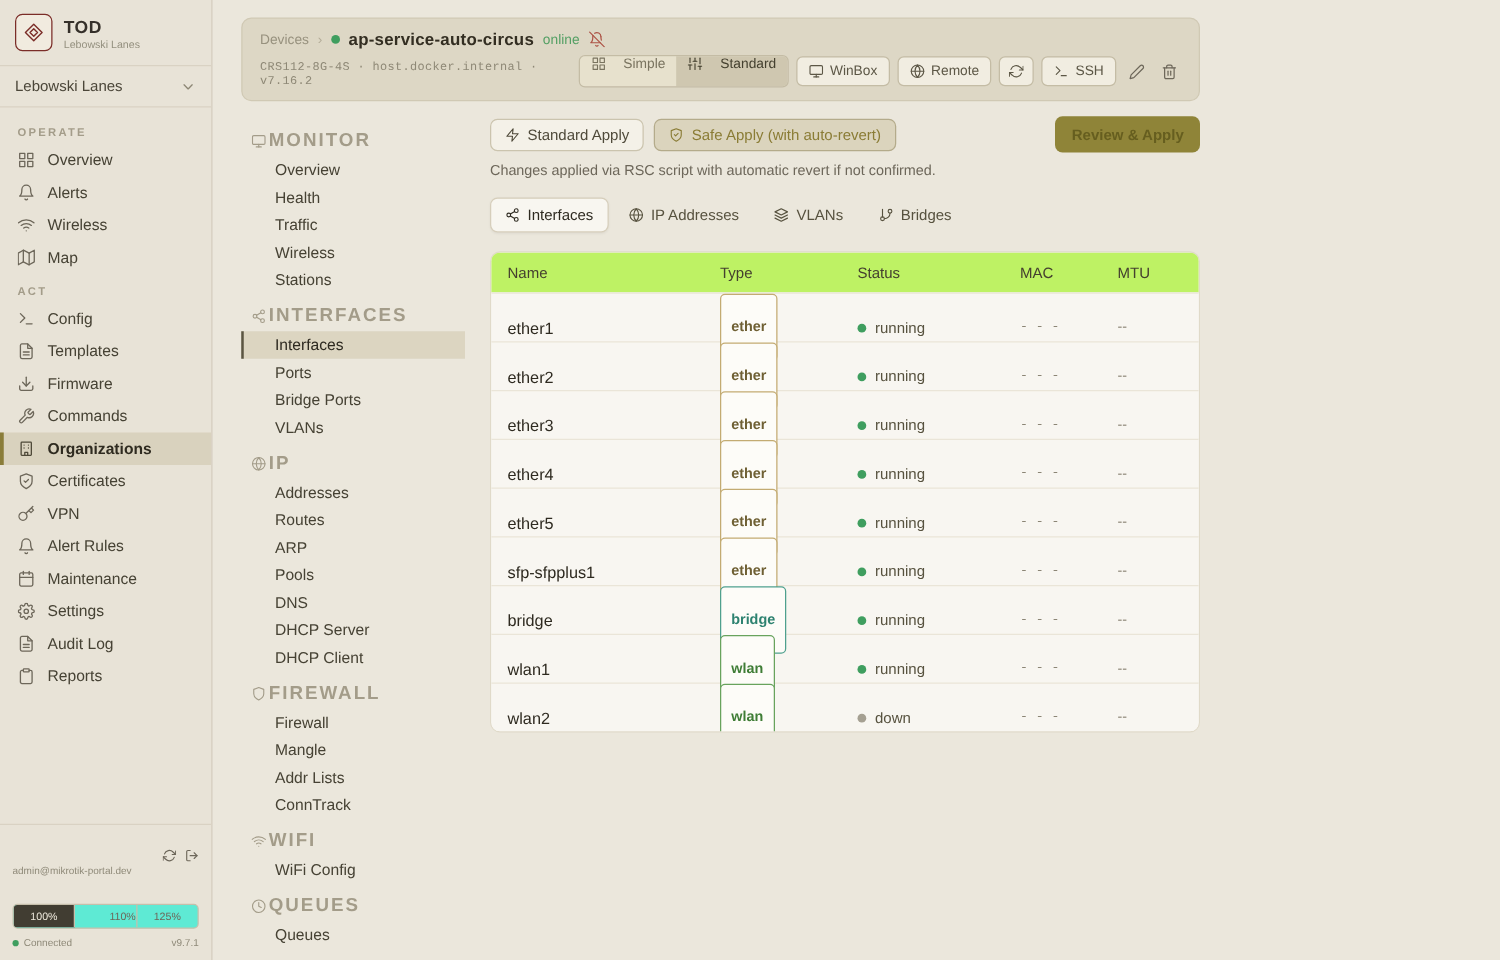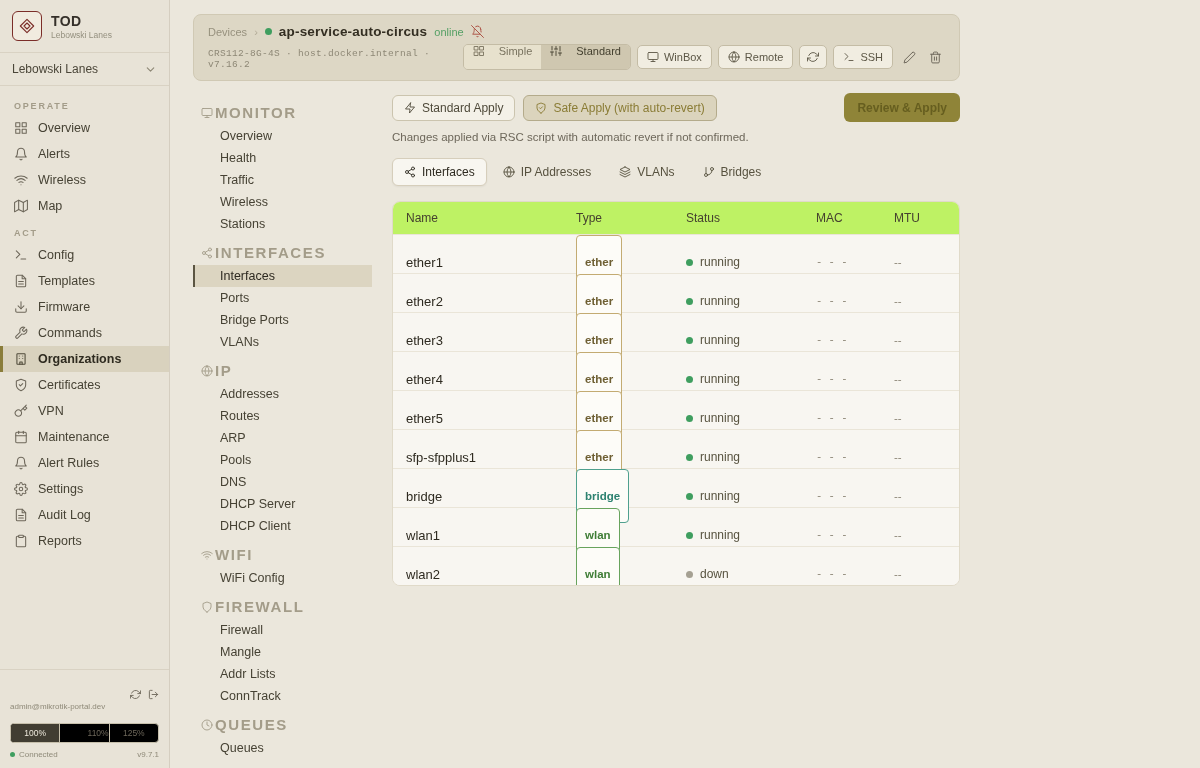--- a/index.html
+++ b/index.html
@@ -19,21 +19,21 @@
   .side-nav{padding-top:6px;flex:1;overflow:hidden;}
   .sec-label{font-size:9px;letter-spacing:1.8px;color:#a39c89;padding:9px 14px 4px;font-weight:700;}
   .side-item{display:flex;align-items:center;gap:10px;padding:6px 14px 6px 11px;font-size:12.5px;color:#464234;cursor:pointer;border-left:3px solid transparent;}
   .side-item svg{width:14px;height:14px;color:#6d675a;stroke-width:1.8;flex:none;}
   .side-item.active{background:#d9d2be;border-left-color:#8a7d3a;color:#2f2b20;font-weight:600;}
   .side-item.active svg{color:#4f4a39;}
   .side-footer{border-top:1px solid #d9d2c3;padding:8px 10px 9px;}
   .foot-user{display:flex;align-items:center;gap:7px;font-size:8px;color:#8f8a79;}
   .foot-user .mail{flex:1;overflow:hidden;white-space:nowrap;text-overflow:ellipsis;margin-top:24px;}
   .foot-user svg{width:11px;height:11px;color:#6d675a;cursor:pointer;flex:none;}
-  .zoom-group{display:flex;border:1px solid #c6bfab;border-radius:4px;overflow:hidden;margin:12px 0 7px;background:#000000;}
+  .zoom-group{display:flex;border:1px solid #c6bfab;border-radius:4px;overflow:hidden;margin:22px 0 7px;background:#5eead4;}
   .zoom-btn{flex:1;text-align:center;font-size:8.5px;padding:4px 0;color:#6d675a;border-right:1px solid #c6bfab;cursor:pointer;}
   .zoom-btn:last-child{border-right:none;}
   .zoom-btn.active{background:#413d32;color:#eee9dc;}
   .foot-status{display:flex;justify-content:space-between;align-items:center;font-size:8px;color:#8f8a79;}
   .cdot{width:5px;height:5px;border-radius:50%;background:#3f9e5f;display:inline-block;margin-right:4px;}
 
   
   .main{position:absolute;left:170px;top:0;right:0;bottom:0;padding:14px 0 0 23px;}
   .dev-header{width:767px;background:#ddd7c5;border:1px solid #d0c9b4;border-radius:8px;padding:9px 14px 10px;}
   .crumb-row{display:flex;align-items:center;gap:7px;}
@@ -341,29 +341,29 @@
           <span>Certificates</span>
         </div>
           <div class="side-item">
           <svg>
               <use href="#i-key"></use>
             </svg>
           <span>VPN</span>
         </div>
           <div class="side-item">
           <svg>
+              <use href="#i-bell"></use>
+            </svg>
+          <span>Alert Rules</span>
+        </div>
+          <div class="side-item">
+          <svg>
               <use href="#i-calendar"></use>
             </svg>
           <span>Maintenance</span>
-        </div>
-          <div class="side-item">
-          <svg>
-              <use href="#i-bell"></use>
-            </svg>
-          <span>Alert Rules</span>
         </div>
           <div class="side-item">
           <svg>
               <use href="#i-gear"></use>
             </svg>
           <span>Settings</span>
         </div>
           <div class="side-item">
           <svg>
               <use href="#i-file"></use>
@@ -555,51 +555,51 @@
                 <span>DHCP Server</span>
               </div>
                 <div class="dn-item">
                 <span>DHCP Client</span>
               </div>
               </div>
           </div>
             <div>
             <div class="dn-hdr">
               <svg>
+                  <use href="#i-shield"></use>
+                </svg>
+              <span>FIREWALL</span>
+            </div>
+            <div>
+
+            <div class="dn-item">
+                <span>Firewall</span>
+              </div>
+                <div class="dn-item">
+                <span>Mangle</span>
+              </div>
+                <div class="dn-item">
+                <span>Addr Lists</span>
+              </div>
+                <div class="dn-item">
+                <span>ConnTrack</span>
+              </div>
+              </div>
+          </div>
+            <div>
+            <div class="dn-hdr">
+              <svg>
                   <use href="#i-wifi"></use>
                 </svg>
               <span>WIFI</span>
             </div>
             <div>
 
             <div class="dn-item">
                 <span>WiFi Config</span>
-              </div>
-              </div>
-          </div>
-            <div>
-            <div class="dn-hdr">
-              <svg>
-                  <use href="#i-shield"></use>
-                </svg>
-              <span>FIREWALL</span>
-            </div>
-            <div>
-
-            <div class="dn-item">
-                <span>Firewall</span>
-              </div>
-                <div class="dn-item">
-                <span>Mangle</span>
-              </div>
-                <div class="dn-item">
-                <span>Addr Lists</span>
-              </div>
-                <div class="dn-item">
-                <span>ConnTrack</span>
               </div>
               </div>
           </div>
             <div>
             <div class="dn-hdr">
               <svg>
                   <use href="#i-clock"></use>
                 </svg>
               <span>QUEUES</span>
             </div>

